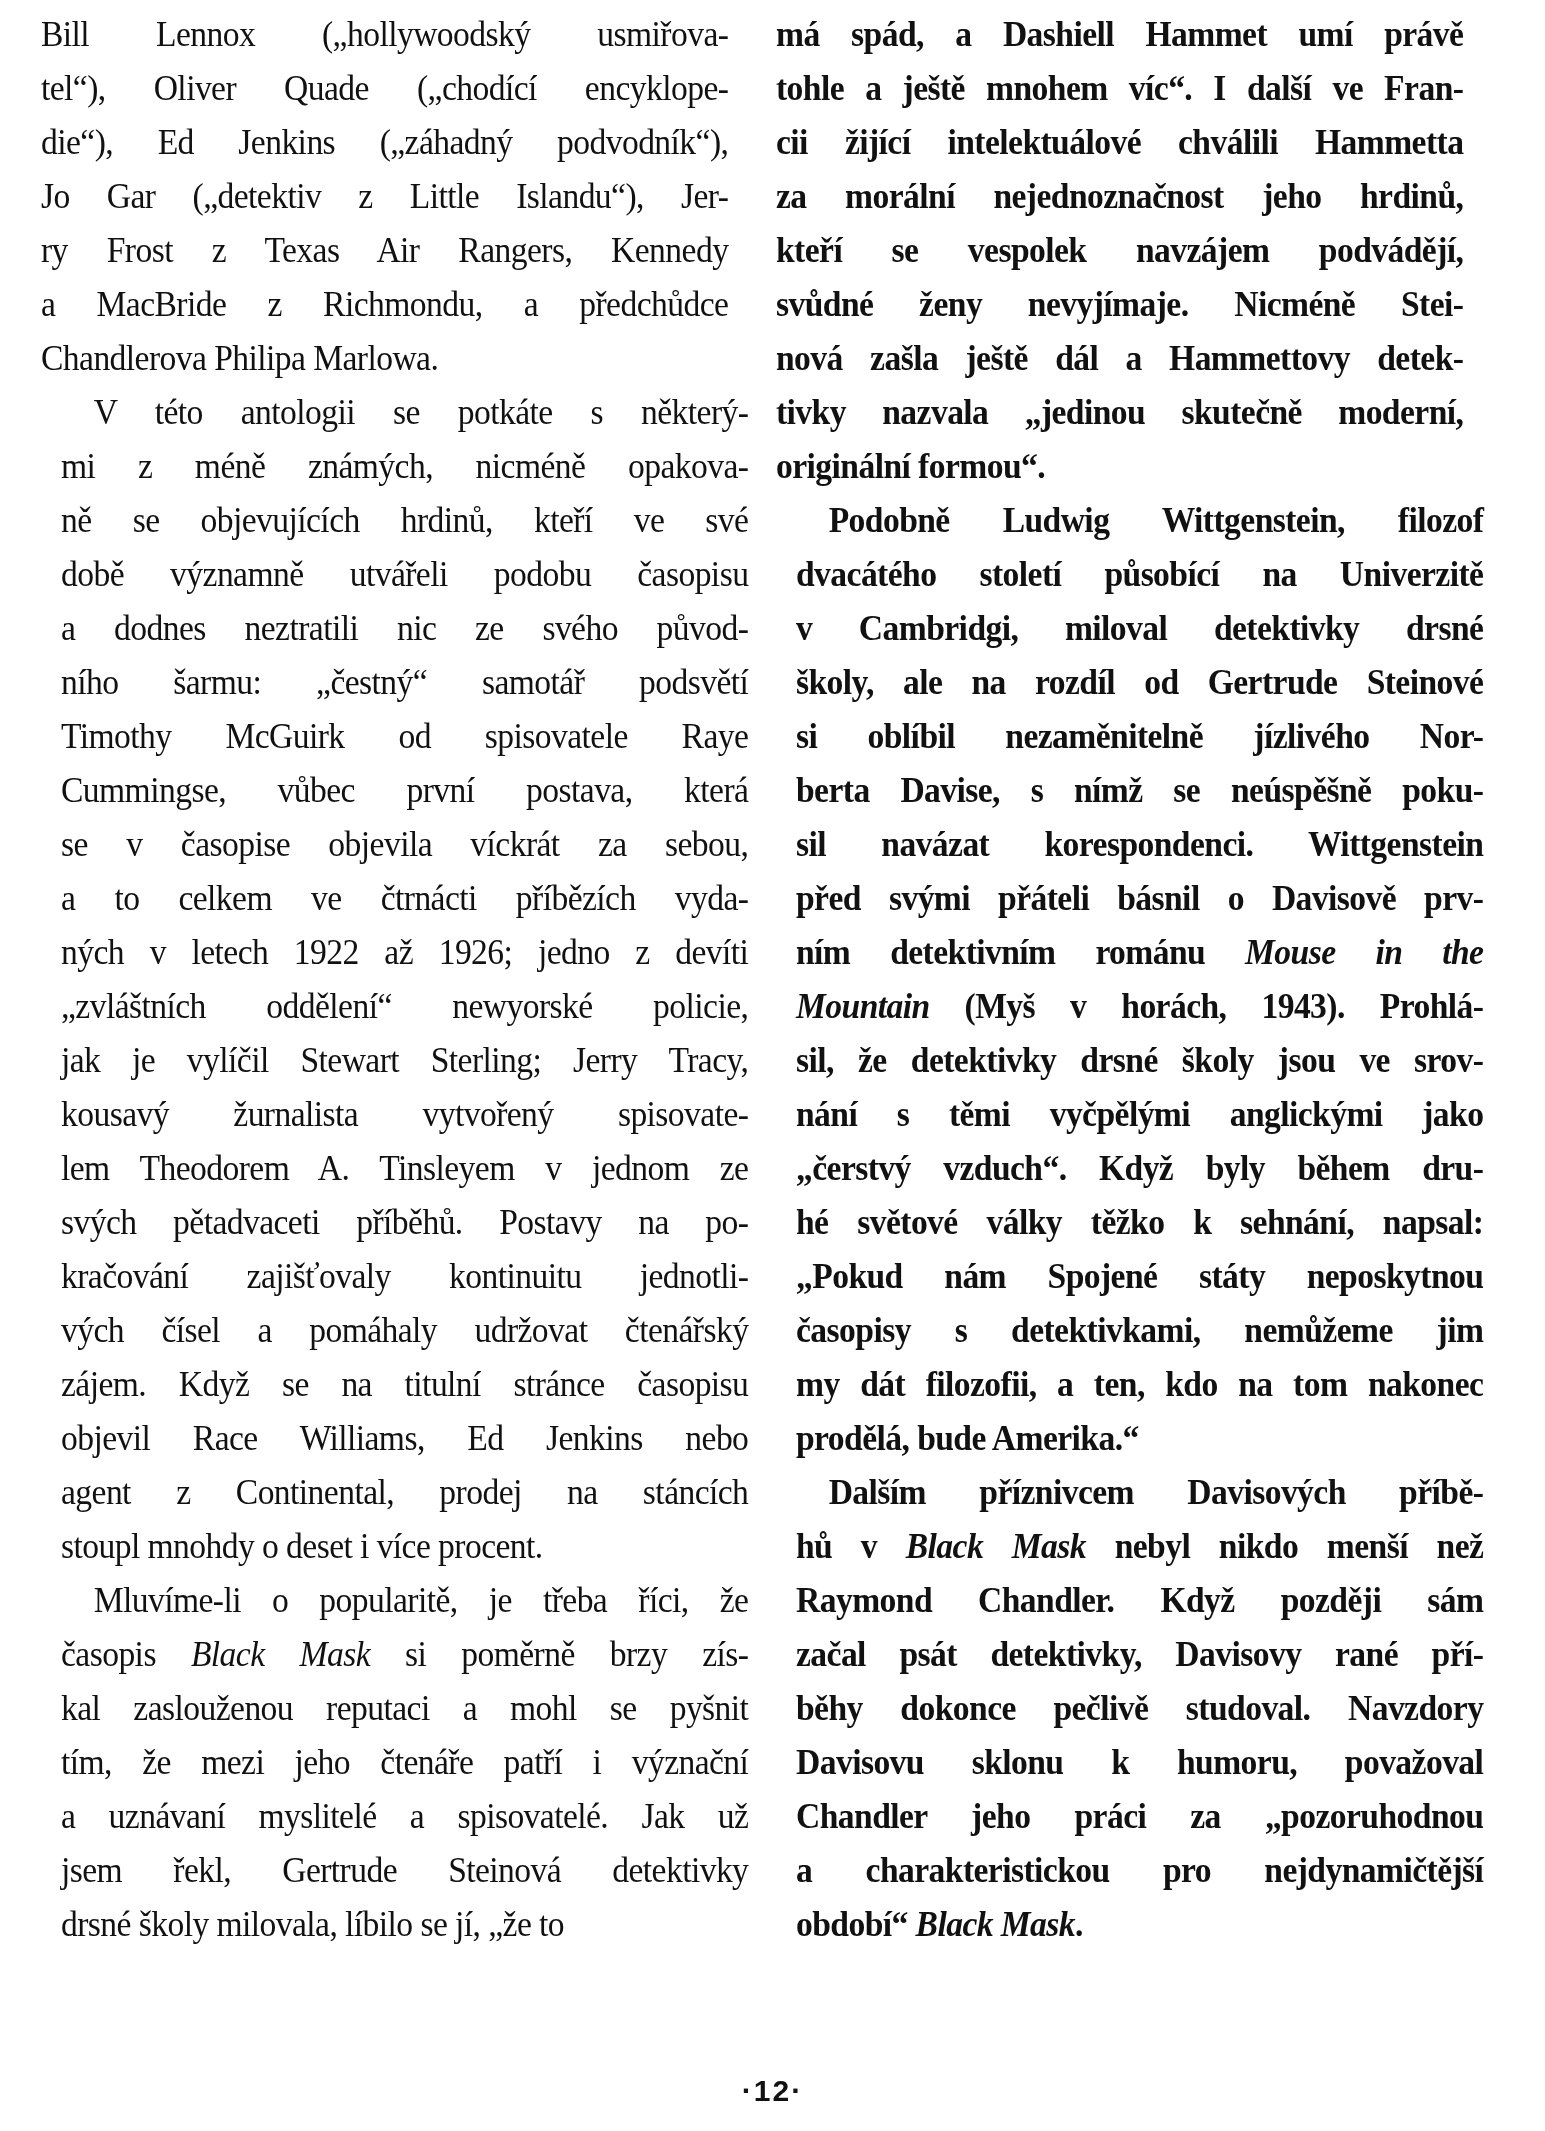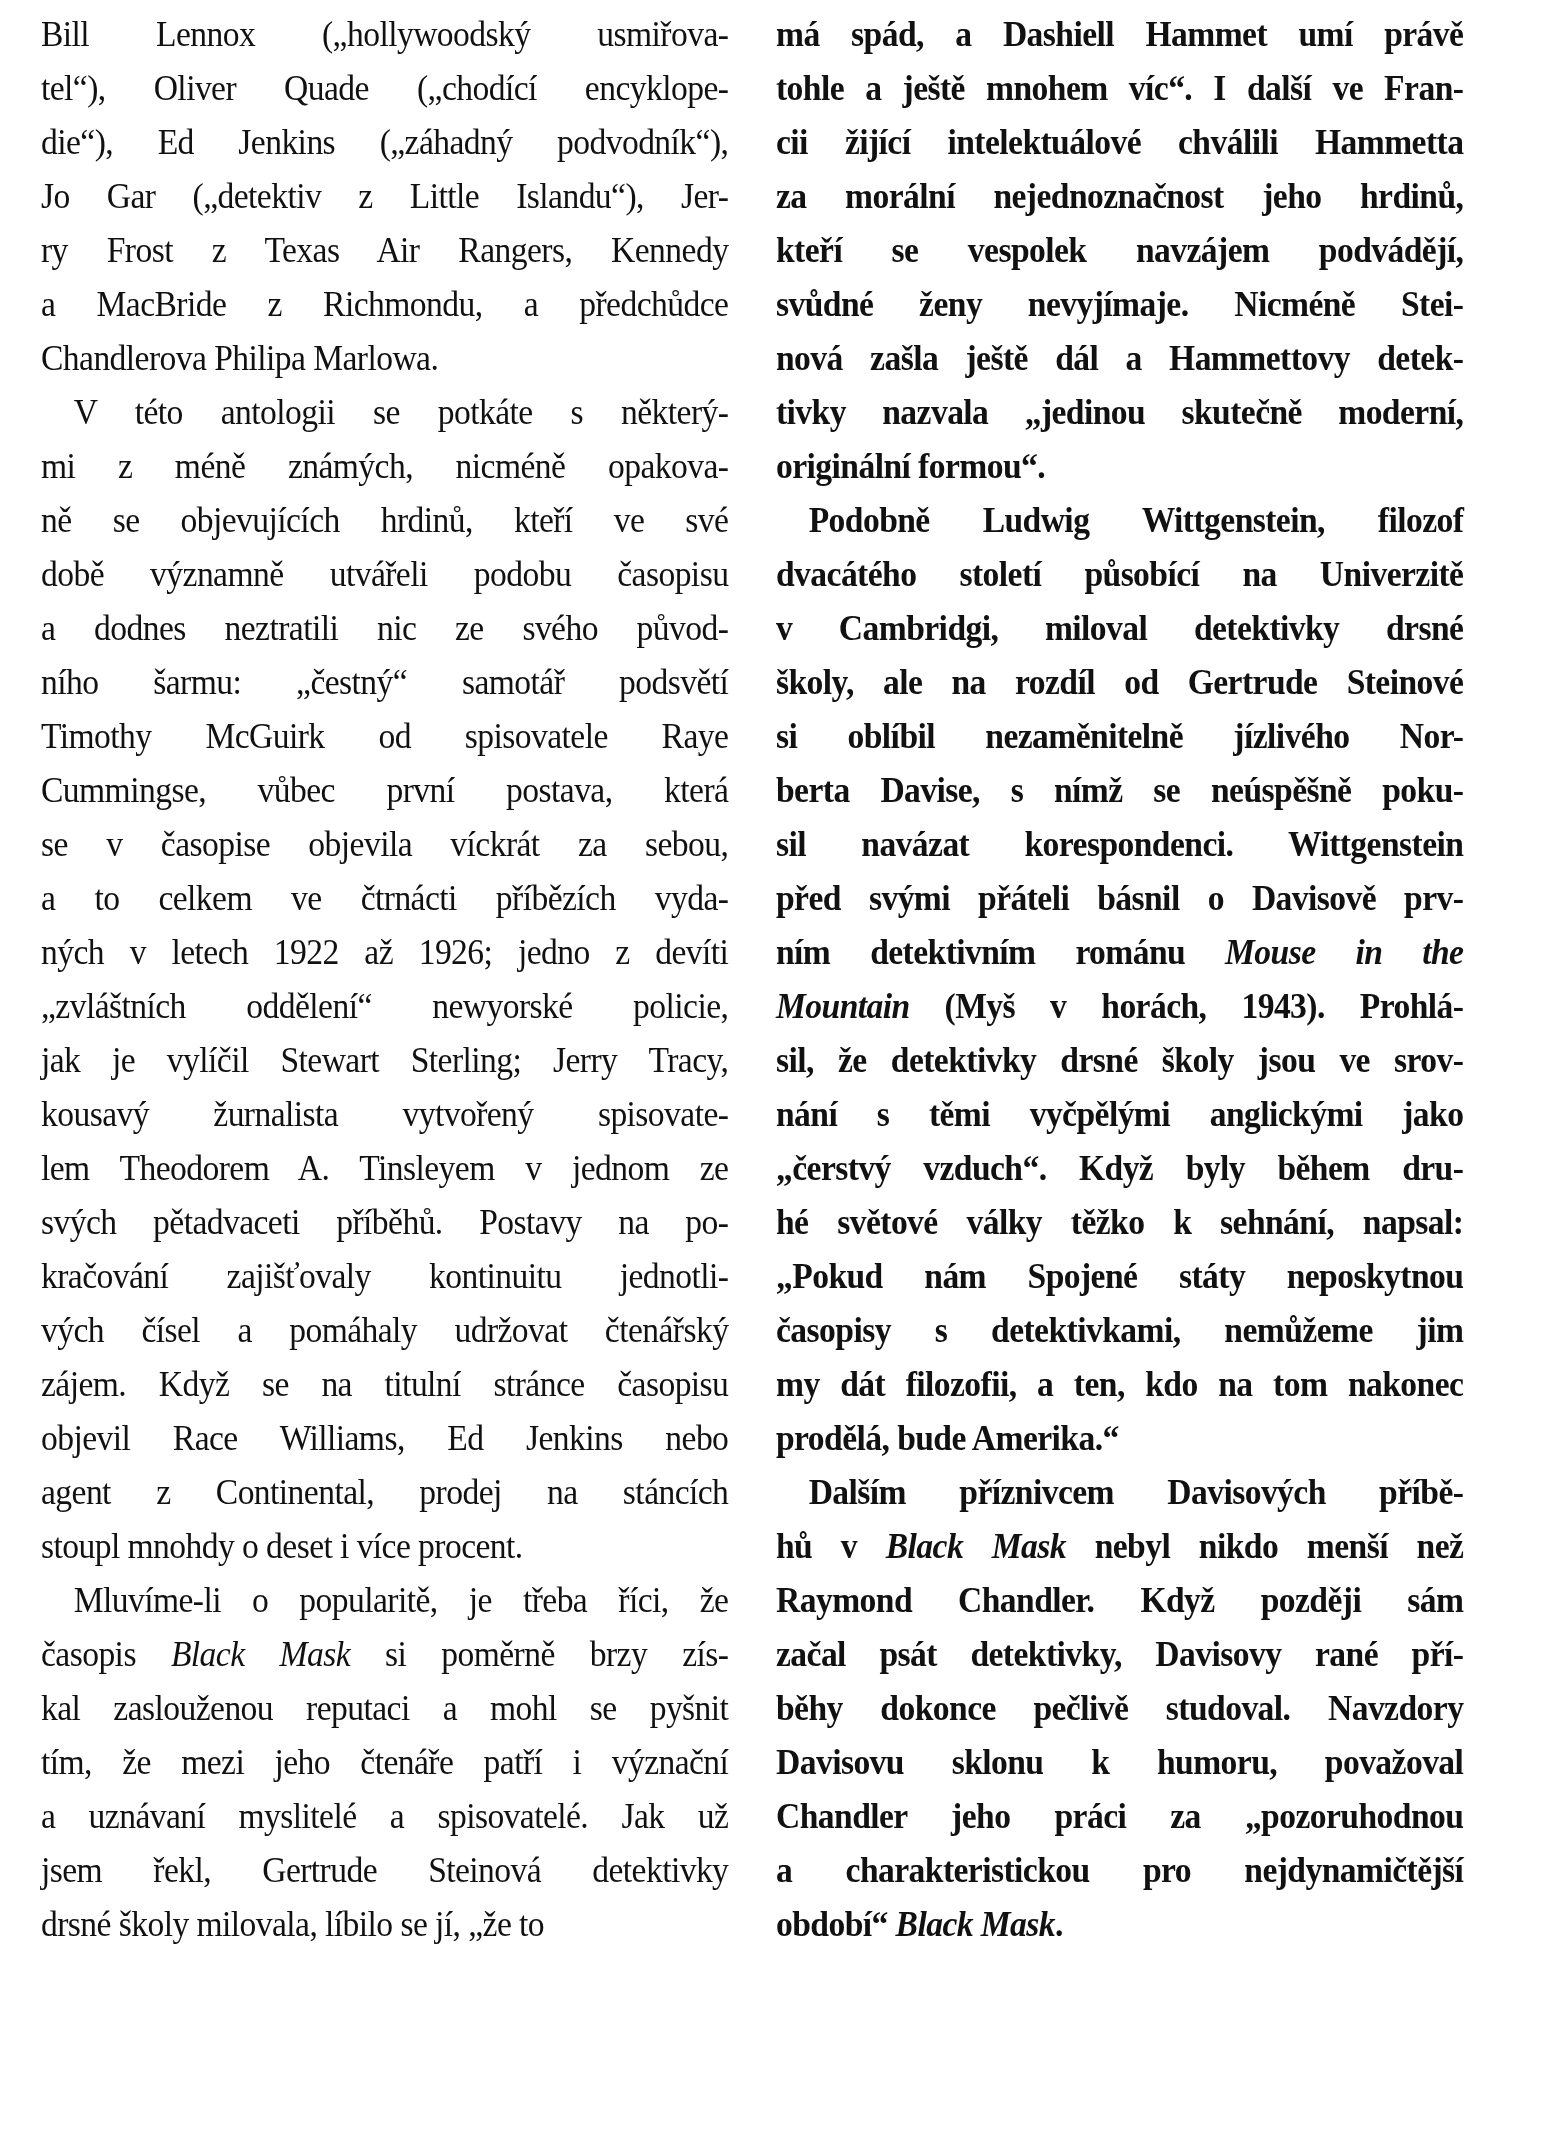--- a/index.html
+++ b/index.html
@@ -36,21 +36,21 @@
       white-space: nowrap;
       text-align: justify;
       text-align-last: justify;
       letter-spacing: -0.6px;
       transform: scaleX(0.96);
       transform-origin: left center;
       width: 716px;
     }
     .line.last { text-align-last: left; }
     .line.indent { padding-left: 34px; width: 682px; }
-    .para + .para { margin-top: 0px; }
+    .para + .para { margin-top: 0px; margin-left: 20px; }
     i { font-style: italic; }
     .page-number {
       position: absolute;
       left: 0;
       width: 1545px;
       top: 2074px;
       text-align: center;
       font-family: "Liberation Sans", "DejaVu Sans", sans-serif;
       font-weight: bold;
       font-size: 30px;
@@ -143,13 +143,14 @@
         <span class="line">hů v <i>Black Mask</i> nebyl nikdo menší než</span>
         <span class="line">Raymond Chandler. Když později sám</span>
         <span class="line">začal psát detektivky, Davisovy rané pří-</span>
         <span class="line">běhy dokonce pečlivě studoval. Navzdory</span>
         <span class="line">Davisovu sklonu k humoru, považoval</span>
         <span class="line">Chandler jeho práci za „pozoruhodnou</span>
         <span class="line">a charakteristickou pro nejdynamičtější</span>
         <span class="line last">období“ <i>Black Mask</i>.</span>
       </div>
     </div>
+  <div class="page-number">·12·</div>
 </div>
 
 </body></html>

